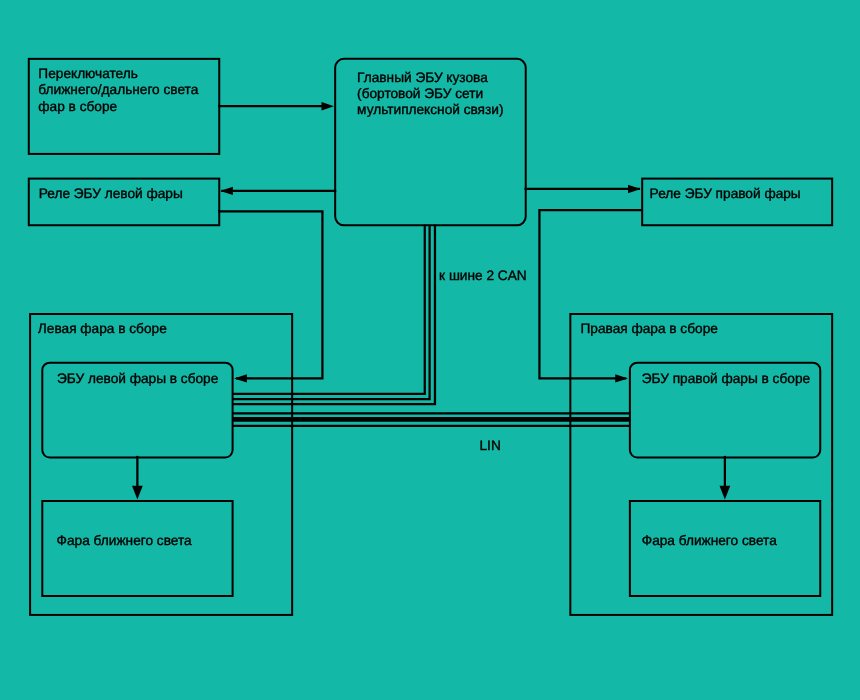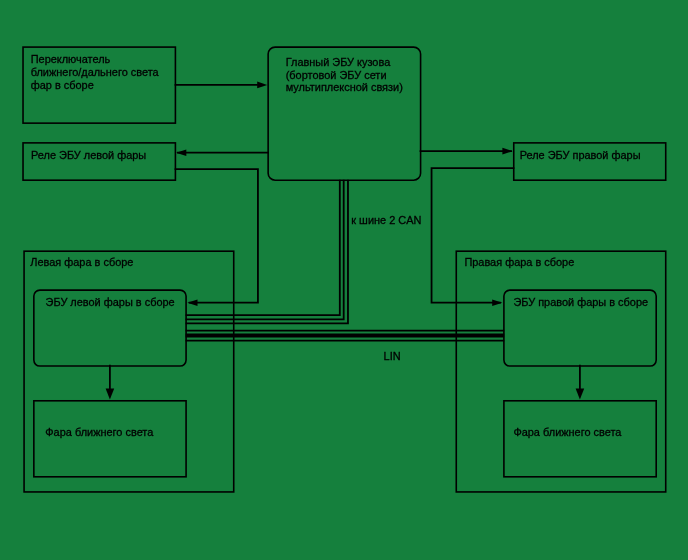--- a/index.html
+++ b/index.html
@@ -1,18 +1,18 @@
 <!DOCTYPE html>
 <html><head>
 <meta charset="utf-8">
 <title>Diagram</title>
 <style>
   html,body{margin:0;padding:0;background:#ffffff;}
   body{width:688px;height:560px;overflow:hidden;font-family:"Liberation Sans",sans-serif;}
-  #stage{position:relative;width:688px;height:560px;background:#15803d;}
+  #stage{position:relative;width:688px;height:560px;background:#14b8a6;}
   svg{display:block;}
   .dtext{font-family:"Liberation Sans",sans-serif;font-size:10.95px;fill:#000;transform:translateZ(0);-webkit-font-smoothing:antialiased;}
 </style>
 </head>
 <body>
 
 <div id="stage">
 <svg width="688" height="560" viewBox="0 0 688 560" xmlns="http://www.w3.org/2000/svg">
   <g fill="none" stroke="#000" stroke-width="1.6">
     <rect x="23.03" y="47.09" width="152.37" height="76.05"></rect>

